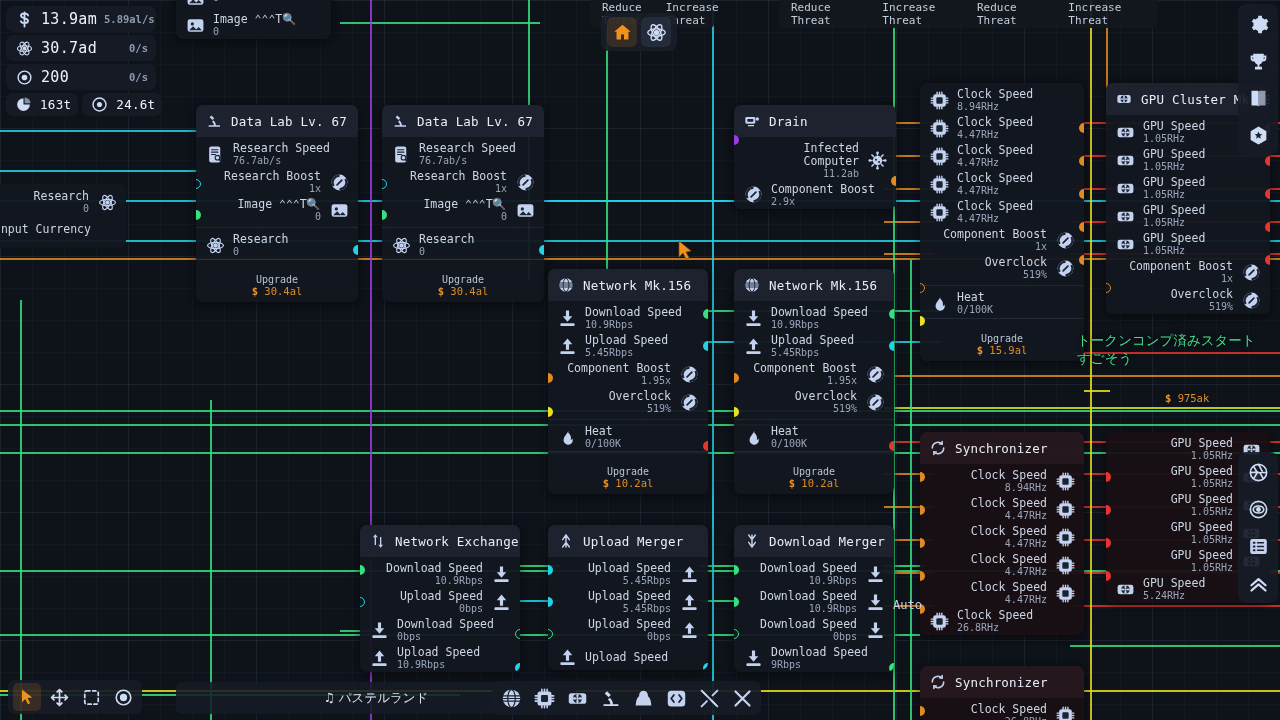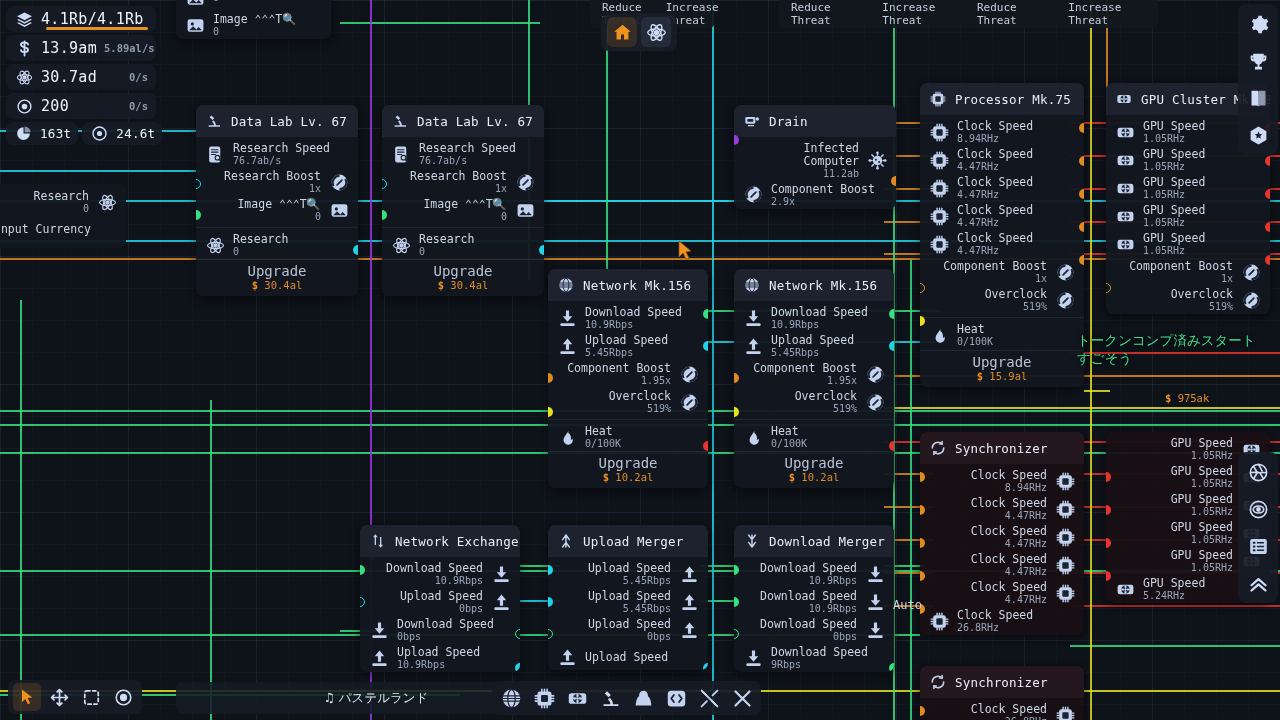--- a/index.html
+++ b/index.html
@@ -65,21 +65,21 @@
     display: flex; align-items: center; justify-content: center;
     color: #c3d2ef;
   }
   .gi svg { width: 19px; height: 19px; display: block; }
   .gi.sm svg { width: 16px; height: 16px; }
 
   .upgrade {
     border-top: 1px solid rgba(120,140,175,0.16);
     text-align: center; padding: 3px 0 5px;
   }
-  .upgrade .u-lbl { font-size: 14px; color: #b9c3d4; }
+  .upgrade .u-lbl { font-size: 10px; color: #b9c3d4; margin-top: 11px; }
   .upgrade .u-cost { font-size: 10.5px; color: #e08c2a; }
   .upgrade .u-cost .dollar { color: #f0921f; font-weight: bold; }
 
   .divider { height:1px; background: rgba(120,140,175,0.14); margin: 3px 0; }
 
   
   .port {
     position: absolute; width: 10px; height: 10px; border-radius: 50%;
   }
   .port.hollow { background: transparent; border: 1.6px solid currentColor; }
@@ -303,32 +303,20 @@
         <ellipse cx="12" cy="12" rx="10" ry="4.2" transform="rotate(60 12 12)"></ellipse>
         <ellipse cx="12" cy="12" rx="10" ry="4.2" transform="rotate(120 12 12)"></ellipse>
       </svg>
     </div>
   </div>
 
 
   <div id="hud">
       <div class="res">
         <span class="r-ico">
-          <svg viewBox="0 0 24 24" fill="currentColor">
-            <path d="M12 2 1.5 7.5 12 13l10.5-5.5L12 2z"></path>
-            <path d="M3.6 11.3 1.5 12.4 12 18l10.5-5.6-2.1-1.1L12 15.5 3.6 11.3z"></path>
-            <path d="M3.6 15.9 1.5 17 12 22.6 22.5 17l-2.1-1.1L12 20.1 3.6 15.9z"></path>
-          </svg>
-        </span>
-        <span class="r-main">4.1Rb/4.1Rb</span>
-        <span class="r-rate"></span>
-        <span class="r-bar"></span>
-      </div>
-      <div class="res">
-        <span class="r-ico">
           <svg viewBox="0 0 24 24" fill="none" stroke="currentColor" stroke-width="2.6" stroke-linecap="round">
             <path d="M12 2v20M17 6.5c0-2-2.3-3-5-3s-5 1-5 3.3c0 4.7 10 2.4 10 7 0 2.4-2.3 3.4-5 3.4s-5-1-5-3"></path>
           </svg>
         </span>
         <span class="r-main">13.9am</span>
         <span class="r-rate">5.89al/s</span>
       </div>
       <div class="res">
         <span class="r-ico">
           <svg viewBox="0 0 24 24" fill="none" stroke="currentColor" stroke-width="1.5">
@@ -625,32 +613,20 @@
           <div class="txt">
             <span class="lbl">Component Boost</span>
             <span class="val">2.9x</span>
           </div>
         </div>
       </div>
       <div class="port solid" style="color: rgb(154, 58, 224); top: 30px; left: -5px;"></div>
       <div class="port solid" style="color: rgb(224, 138, 32); top: 71px; right: -5px;"></div>
     </div>
   <div class="node" id="n-processor" style="left:920px; top:83px; width:164px;">
-      <div class="node-head">
-        <span class="gi sm">
-          <svg viewBox="0 0 24 24">
-            <rect x="4" y="4" width="16" height="16" rx="3" fill="#c3d2ef"></rect>
-            <rect x="8" y="8" width="8" height="8" rx="1.5" fill="#1b2230"></rect>
-            <g stroke="#c3d2ef" stroke-width="1.8" stroke-linecap="round">
-              <path d="M9 1.5v2.5M12 1.5v2.5M15 1.5v2.5M9 20v2.5M12 20v2.5M15 20v2.5M1.5 9h2.5M1.5 12h2.5M1.5 15h2.5M20 9h2.5M20 12h2.5M20 15h2.5"></path>
-            </g>
-          </svg>
-        </span>
-        <span>Processor Mk.75</span>
-      </div>
       <div class="node-body">
         <div class="row left">
           <span class="gi ">
             <svg viewBox="0 0 24 24">
               <rect x="4" y="4" width="16" height="16" rx="3" fill="#c3d2ef"></rect>
               <rect x="8" y="8" width="8" height="8" rx="1.5" fill="#1b2230"></rect>
               <g stroke="#c3d2ef" stroke-width="1.8" stroke-linecap="round">
                 <path d="M9 1.5v2.5M12 1.5v2.5M15 1.5v2.5M9 20v2.5M12 20v2.5M15 20v2.5M1.5 9h2.5M1.5 12h2.5M1.5 15h2.5M20 9h2.5M20 12h2.5M20 15h2.5"></path>
               </g>
             </svg>

